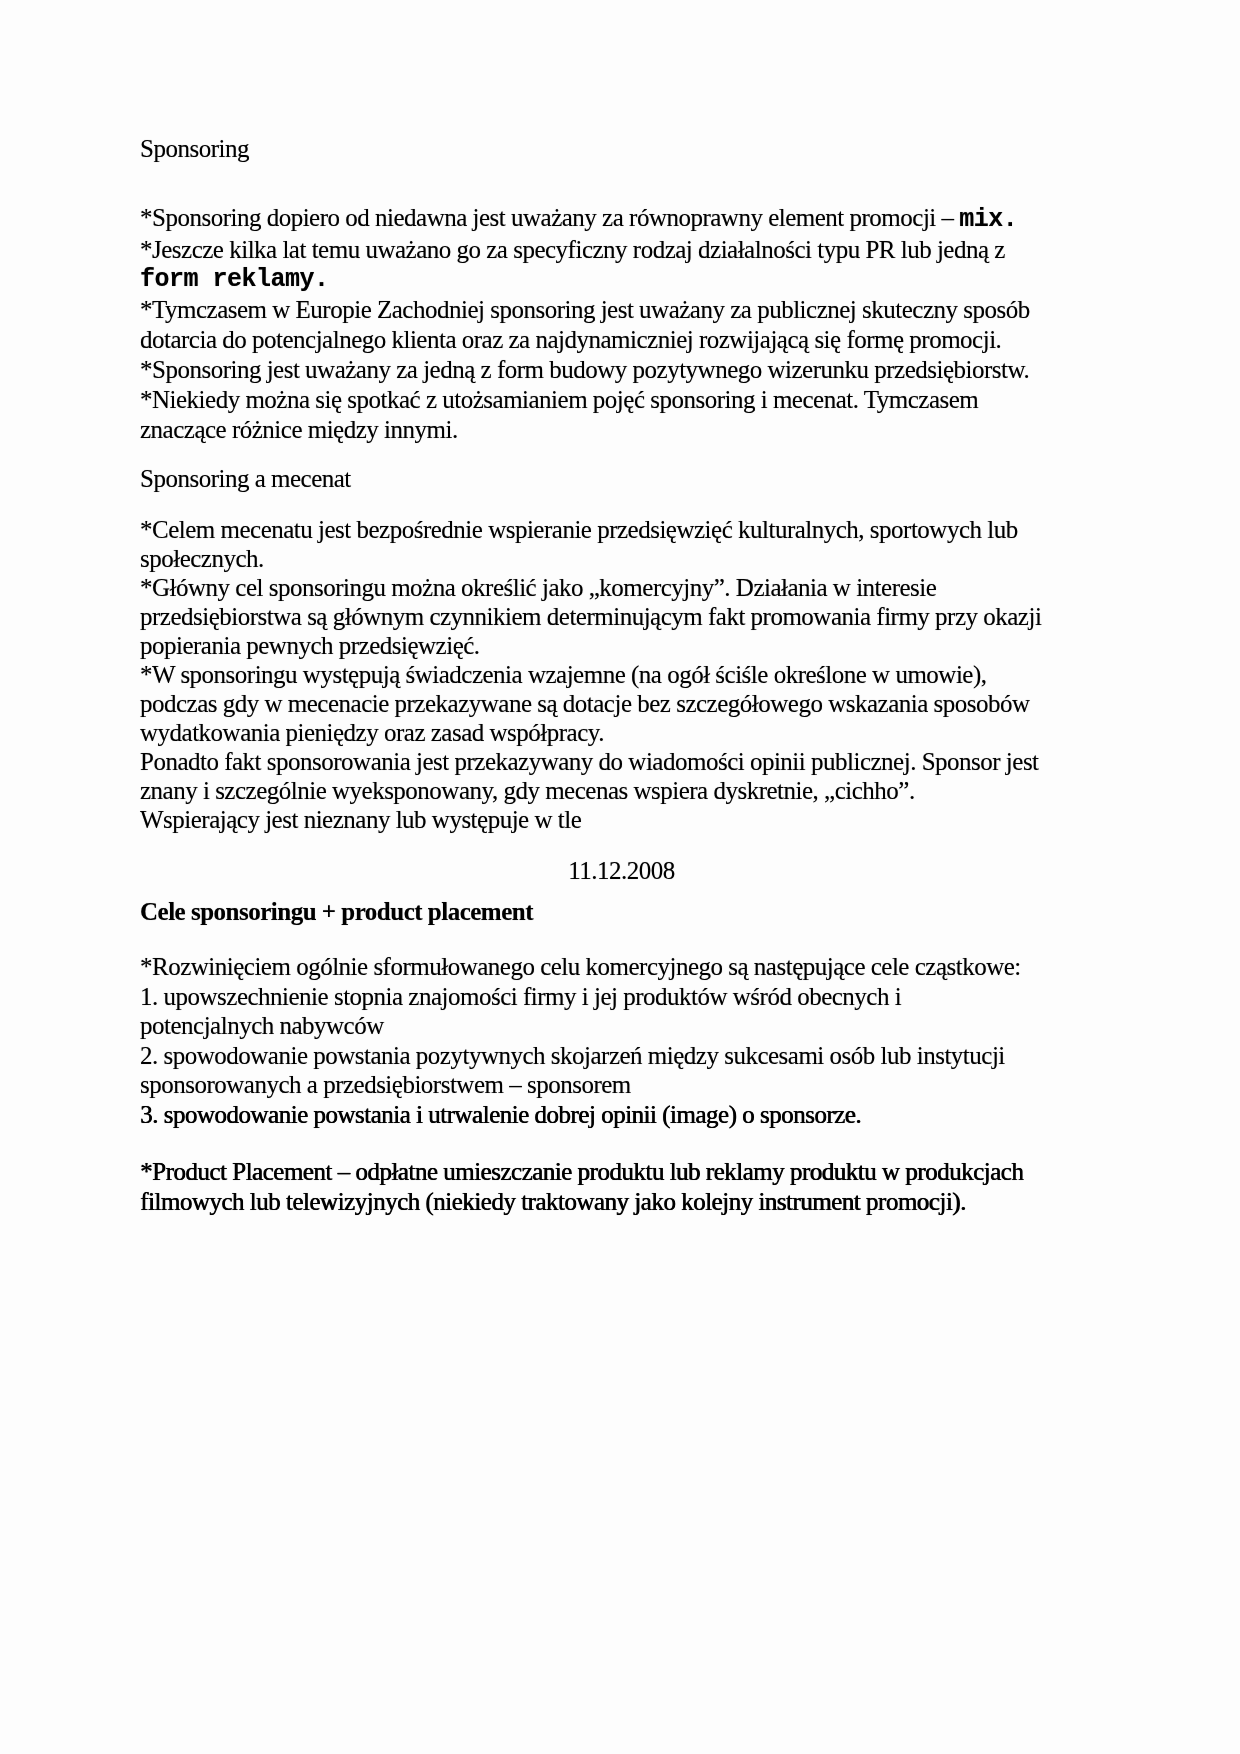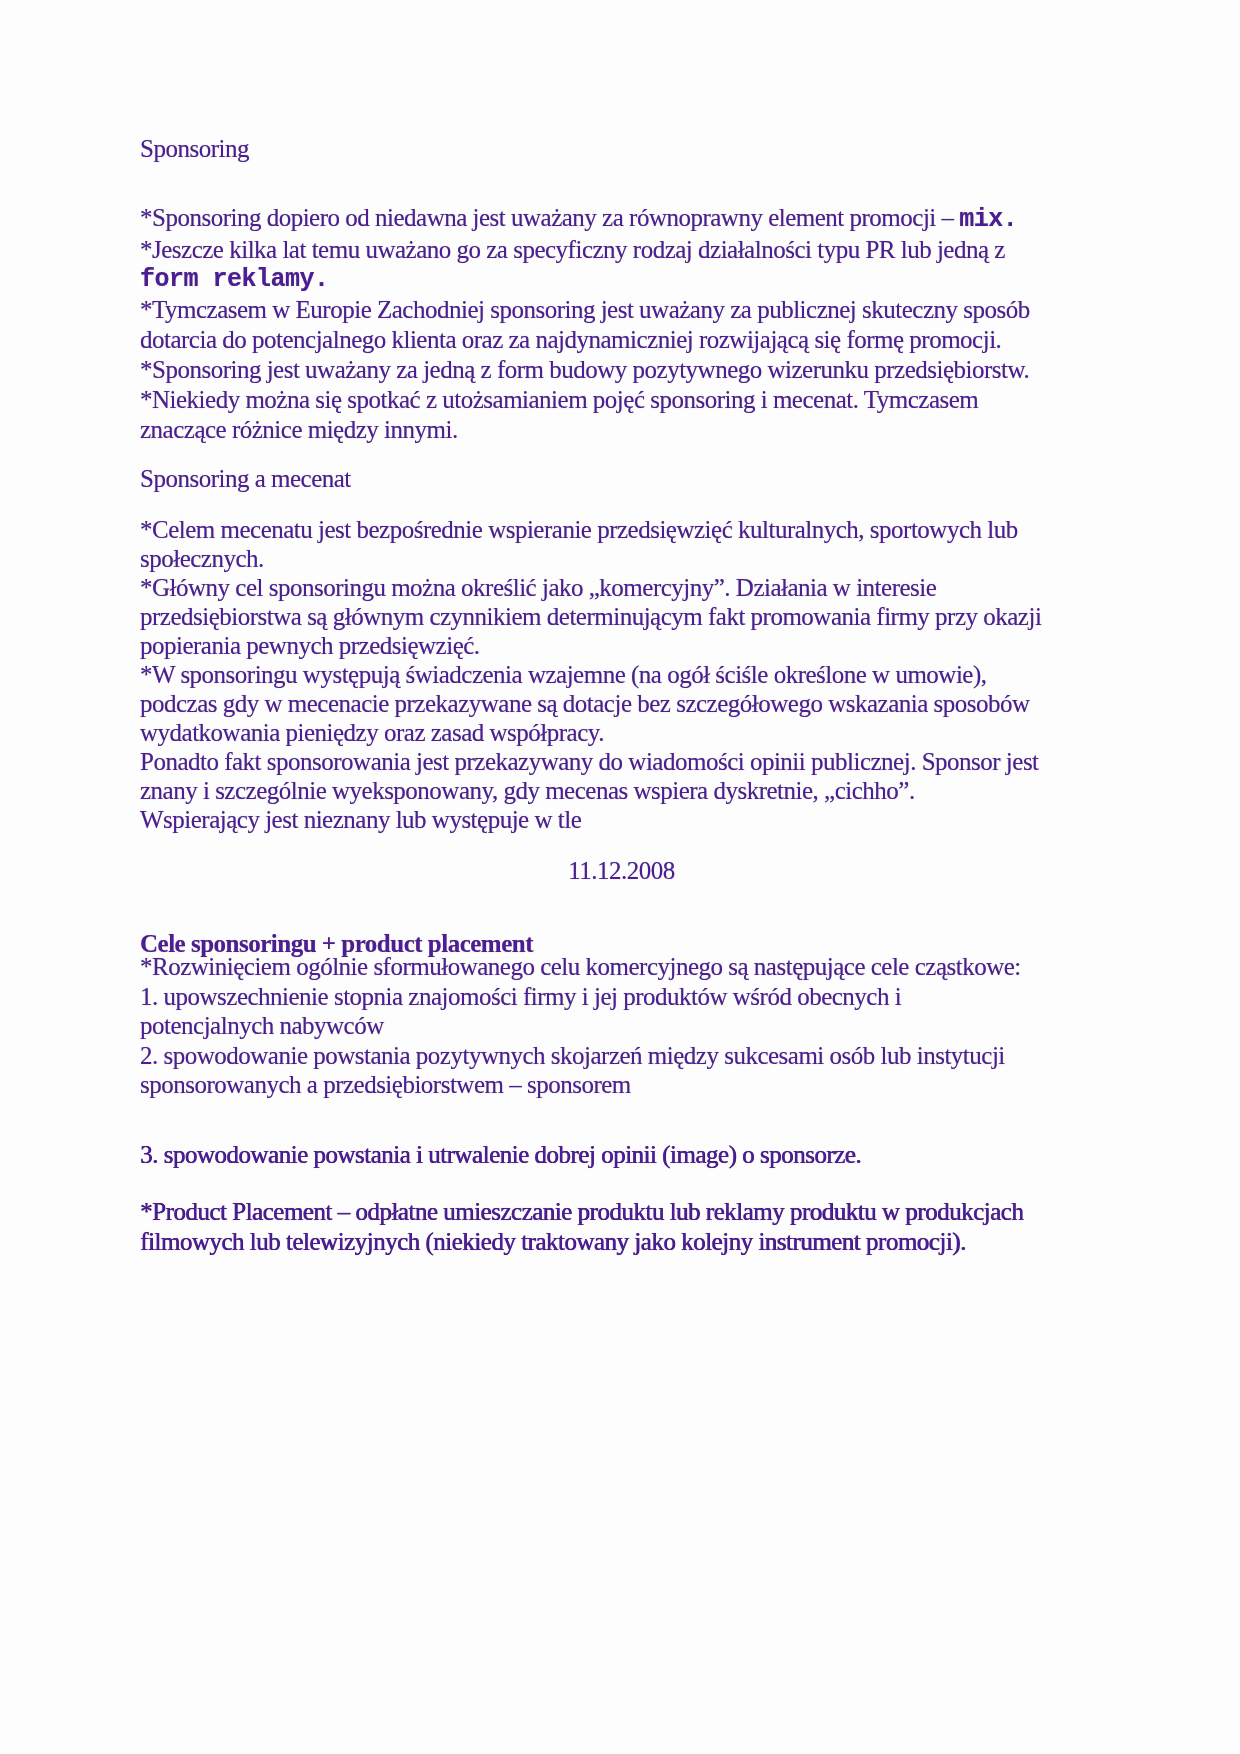--- a/index.html
+++ b/index.html
@@ -3,45 +3,45 @@
 <meta charset="utf-8">
 <style>
   html, body { margin: 0; padding: 0; background: #ffffff; }
   .page {
     position: relative;
     width: 1240px;
     height: 1754px;
     background: #fdfdfd;
     overflow: hidden;
     font-family: "Liberation Serif", "DejaVu Serif", serif;
-    color: #4c1d95;
+    color: #000000;
   }
   .content {
     position: absolute;
     left: 140px;
     top: 0;
     width: 963px;
     font-size: 25px;
     line-height: 29.5px;
     letter-spacing: -0.5px;
     
     text-shadow: 0 0 0.8px rgba(20,20,20,0.45);
   }
   .block { position: absolute; left: 0; width: 100%; }
   .ln { white-space: nowrap; }
   .b { font-weight: 700; font-family: Liberation Mono, monospace; }
   
-  .semib { text-shadow: 0 0 0.8px rgba(20,20,20,0.45), 0.55px 0 0 currentColor; margin-top: 40px; }
+  .semib { text-shadow: 0 0 0.8px rgba(20,20,20,0.45), 0.55px 0 0 currentColor; }
 
   .blk-title { top: 134px; }
   .blk-p1    { top: 203px; line-height: 30px; }
   .blk-h2    { top: 464px; }
   .blk-p2    { top: 515px; line-height: 29px; }
   .blk-date  { top: 856px; text-align: center; }
-  .blk-h3    { top: 897px; font-weight: 700; margin-top: 32px; }
+  .blk-h3    { top: 897px; font-weight: 700; }
   .blk-p3    { top: 952px; line-height: 29.5px; }
   .blk-p4    { top: 1157px; line-height: 29.5px; }
 </style>
 </head>
 <body>
 
 <div class="page">
   <div class="content">
 
     <div class="block blk-title">

